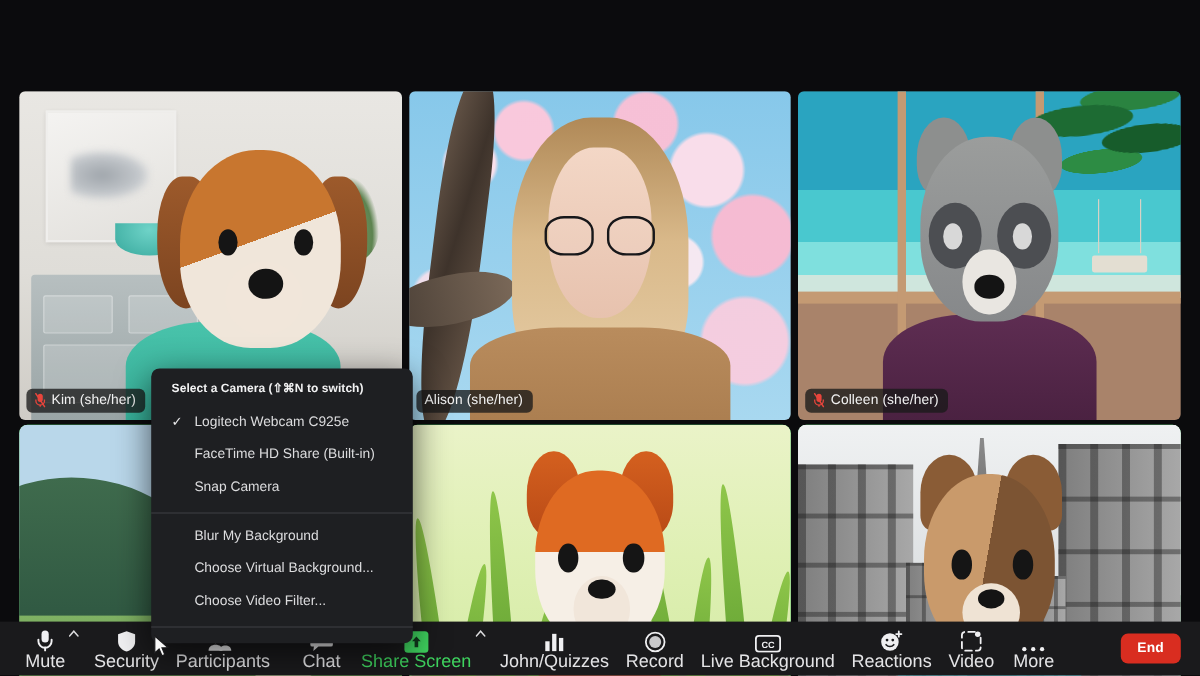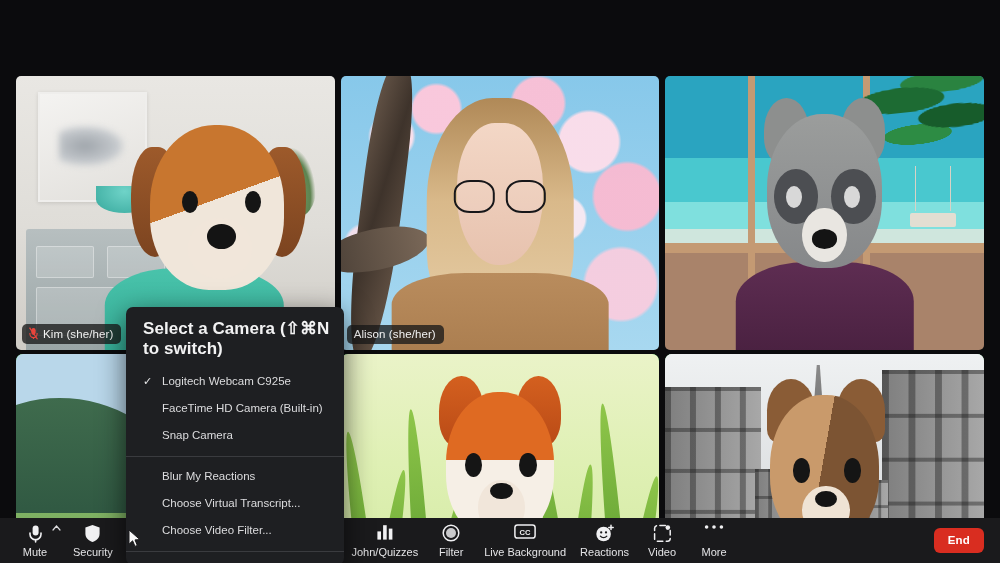--- a/index.html
+++ b/index.html
@@ -238,21 +238,21 @@
     left: 126px; top: 307px;
     width: 218px;
     background: #1e1f22;
     border-radius: 7px;
     box-shadow: 0 8px 28px rgba(0,0,0,.62);
     padding: 6px 0 7px 0;
     z-index: 40;
     color: #e9e9ea;
   }
   .menu-title {
-    font-size: 17px; font-weight: bold;
+    font-size: 10px; font-weight: bold;
     padding: 5px 12px 9px 17px;
     letter-spacing: .05px;
     color: #f2f2f3;
   }
   .menu-item {
     position: relative;
     font-size: 11.5px;
     padding: 6px 12px 6px 36px;
     color: #dcdcde;
     white-space: nowrap;
@@ -288,22 +288,22 @@
     position: relative;
     min-width: 52px;
     padding: 3px 7px 2px 7px;
     display: flex; flex-direction: column;
     align-items: center; justify-content: center;
     gap: 2px;
     color: #e6e6e8;
     border-radius: 7px;
   }
   .tb.hover { background: #2e2f33; }
-  .tb .ico { height: 20px; display: flex; align-items: flex-start; justify-content: center; }
-  .tb .lbl { font-size: 11px; line-height: 12px; white-space: nowrap; color: #e4e4e6; }
+  .tb .ico { height: 20px; display: flex; align-items: flex-end; justify-content: center; }
+  .tb .lbl { font-size: 15px; line-height: 12px; white-space: nowrap; color: #e4e4e6; }
   .tb.accent .lbl { color: #3fd35f; }
   .caret {
     position: absolute; right: 2px; top: 2px;
     width: 15px; height: 26px;
     display: flex; align-items: flex-start; justify-content: center;
     padding-top: 5px;
   }
   .caret svg { width: 9px; height: 6px; }
   .tb-withcaret { padding-right: 17px; }
   .caret.lit { background:#4a4b50; border-radius: 5px; }
@@ -417,20 +417,29 @@
         <div class="ear" style="left:31%;top:8%;width:14%;height:24%;background:#8d8f8e;"></div>
         <div class="ear" style="left:55%;top:8%;width:14%;height:24%;background:#8d8f8e;"></div>
         <div class="head" style="left:32%;top:14%;width:36%;height:56%;background:linear-gradient(#9b9d9c,#86888a);"></div>
         <div style="position:absolute;left:34%;top:34%;width:14%;height:20%;background:#4c4e52;border-radius:50%;"></div>
         <div style="position:absolute;left:52%;top:34%;width:14%;height:20%;background:#4c4e52;border-radius:50%;"></div>
         <div class="eye" style="left:38%;top:40%;width:5%;height:8%;background:#d8d8d8;"></div>
         <div class="eye" style="left:56%;top:40%;width:5%;height:8%;background:#d8d8d8;"></div>
         <div class="snout" style="left:43%;top:48%;width:14%;height:20%;background:#e9e6e1;"></div>
         <div class="nose" style="left:46%;top:56%;width:8%;height:7%;"></div>
       </div>
+      <div class="namebadge">
+        <svg class="mic-muted" viewBox="0 0 10 14">
+          <rect x="2.6" y="1" width="4.8" height="7.6" rx="2.4" fill="#e8453c"></rect>
+          <path d="M1 6.4v1.2a4 4 0 0 0 8 0V6.4" stroke="#e8453c" stroke-width="1.2" fill="none"></path>
+          <path d="M5 11.2V13" stroke="#e8453c" stroke-width="1.2"></path>
+          <path d="M0.6 0.4 L9.4 13.4" stroke="#e8453c" stroke-width="1.4"></path>
+        </svg>
+        <span>Colleen (she/her)</span>
+      </div>
     </div>
 
     <div class="tile speaking">
       <div class="tile-bg bg-mountain">
         <div class="mt mt-l"></div>
         <div class="mt mt-r"></div>
         <div class="field"></div>
       </div>
       <div class="tile-fg">
         <div class="ear" style="left:56%;top:6%;width:9%;height:36%;background:#f0dfcf;transform:rotate(-14deg);"></div>
@@ -507,33 +516,33 @@
   </div>
 
   <div id="camera-menu">
     <div class="menu-title">Select a Camera (⇧⌘N to switch)</div>
 
     <div class="menu-item">
       <span class="check">✓</span>
       <span>Logitech Webcam C925e</span>
     </div>
     <div class="menu-item">
-      <span>FaceTime HD Camera (Built-in)</span>
+      <span>FaceTime HD Share (Built-in)</span>
     </div>
     <div class="menu-item">
       <span>Snap Camera</span>
     </div>
 
     <div class="menu-sep"></div>
 
     <div class="menu-item">
-      <span>Blur My Reactions</span>
+      <span>Blur My Background</span>
     </div>
     <div class="menu-item">
-      <span>Choose Virtual Transcript...</span>
+      <span>Choose Virtual Background...</span>
     </div>
     <div class="menu-item">
       <span>Choose Video Filter...</span>
     </div>
 
     <div class="menu-sep"></div>
 
   </div>
 
   <div id="toolbar">
@@ -619,21 +628,21 @@
         <div class="lbl">John/Quizzes</div>
       </div>
 
       <div class="tb">
         <div class="ico">
           <svg width="18" height="18" viewBox="0 0 18 18">
             <circle cx="9" cy="9" r="7.8" fill="none" stroke="#f0f0f2" stroke-width="1.5"></circle>
             <circle cx="9" cy="9" r="5" fill="#c9c9cb"></circle>
           </svg>
         </div>
-        <div class="lbl">Filter</div>
+        <div class="lbl">Record</div>
       </div>
 
       <div class="tb">
         <div class="ico">
           <svg width="22" height="15" viewBox="0 0 22 15">
             <rect x="0.9" y="0.9" width="20.2" height="13.2" rx="2.6" fill="none" stroke="#f0f0f2" stroke-width="1.5"></rect>
             <text x="11" y="10.8" font-family="Liberation Sans, sans-serif" font-size="7.6" font-weight="bold" fill="#f0f0f2" text-anchor="middle">CC</text>
           </svg>
         </div>
         <div class="lbl">Live Background</div>

